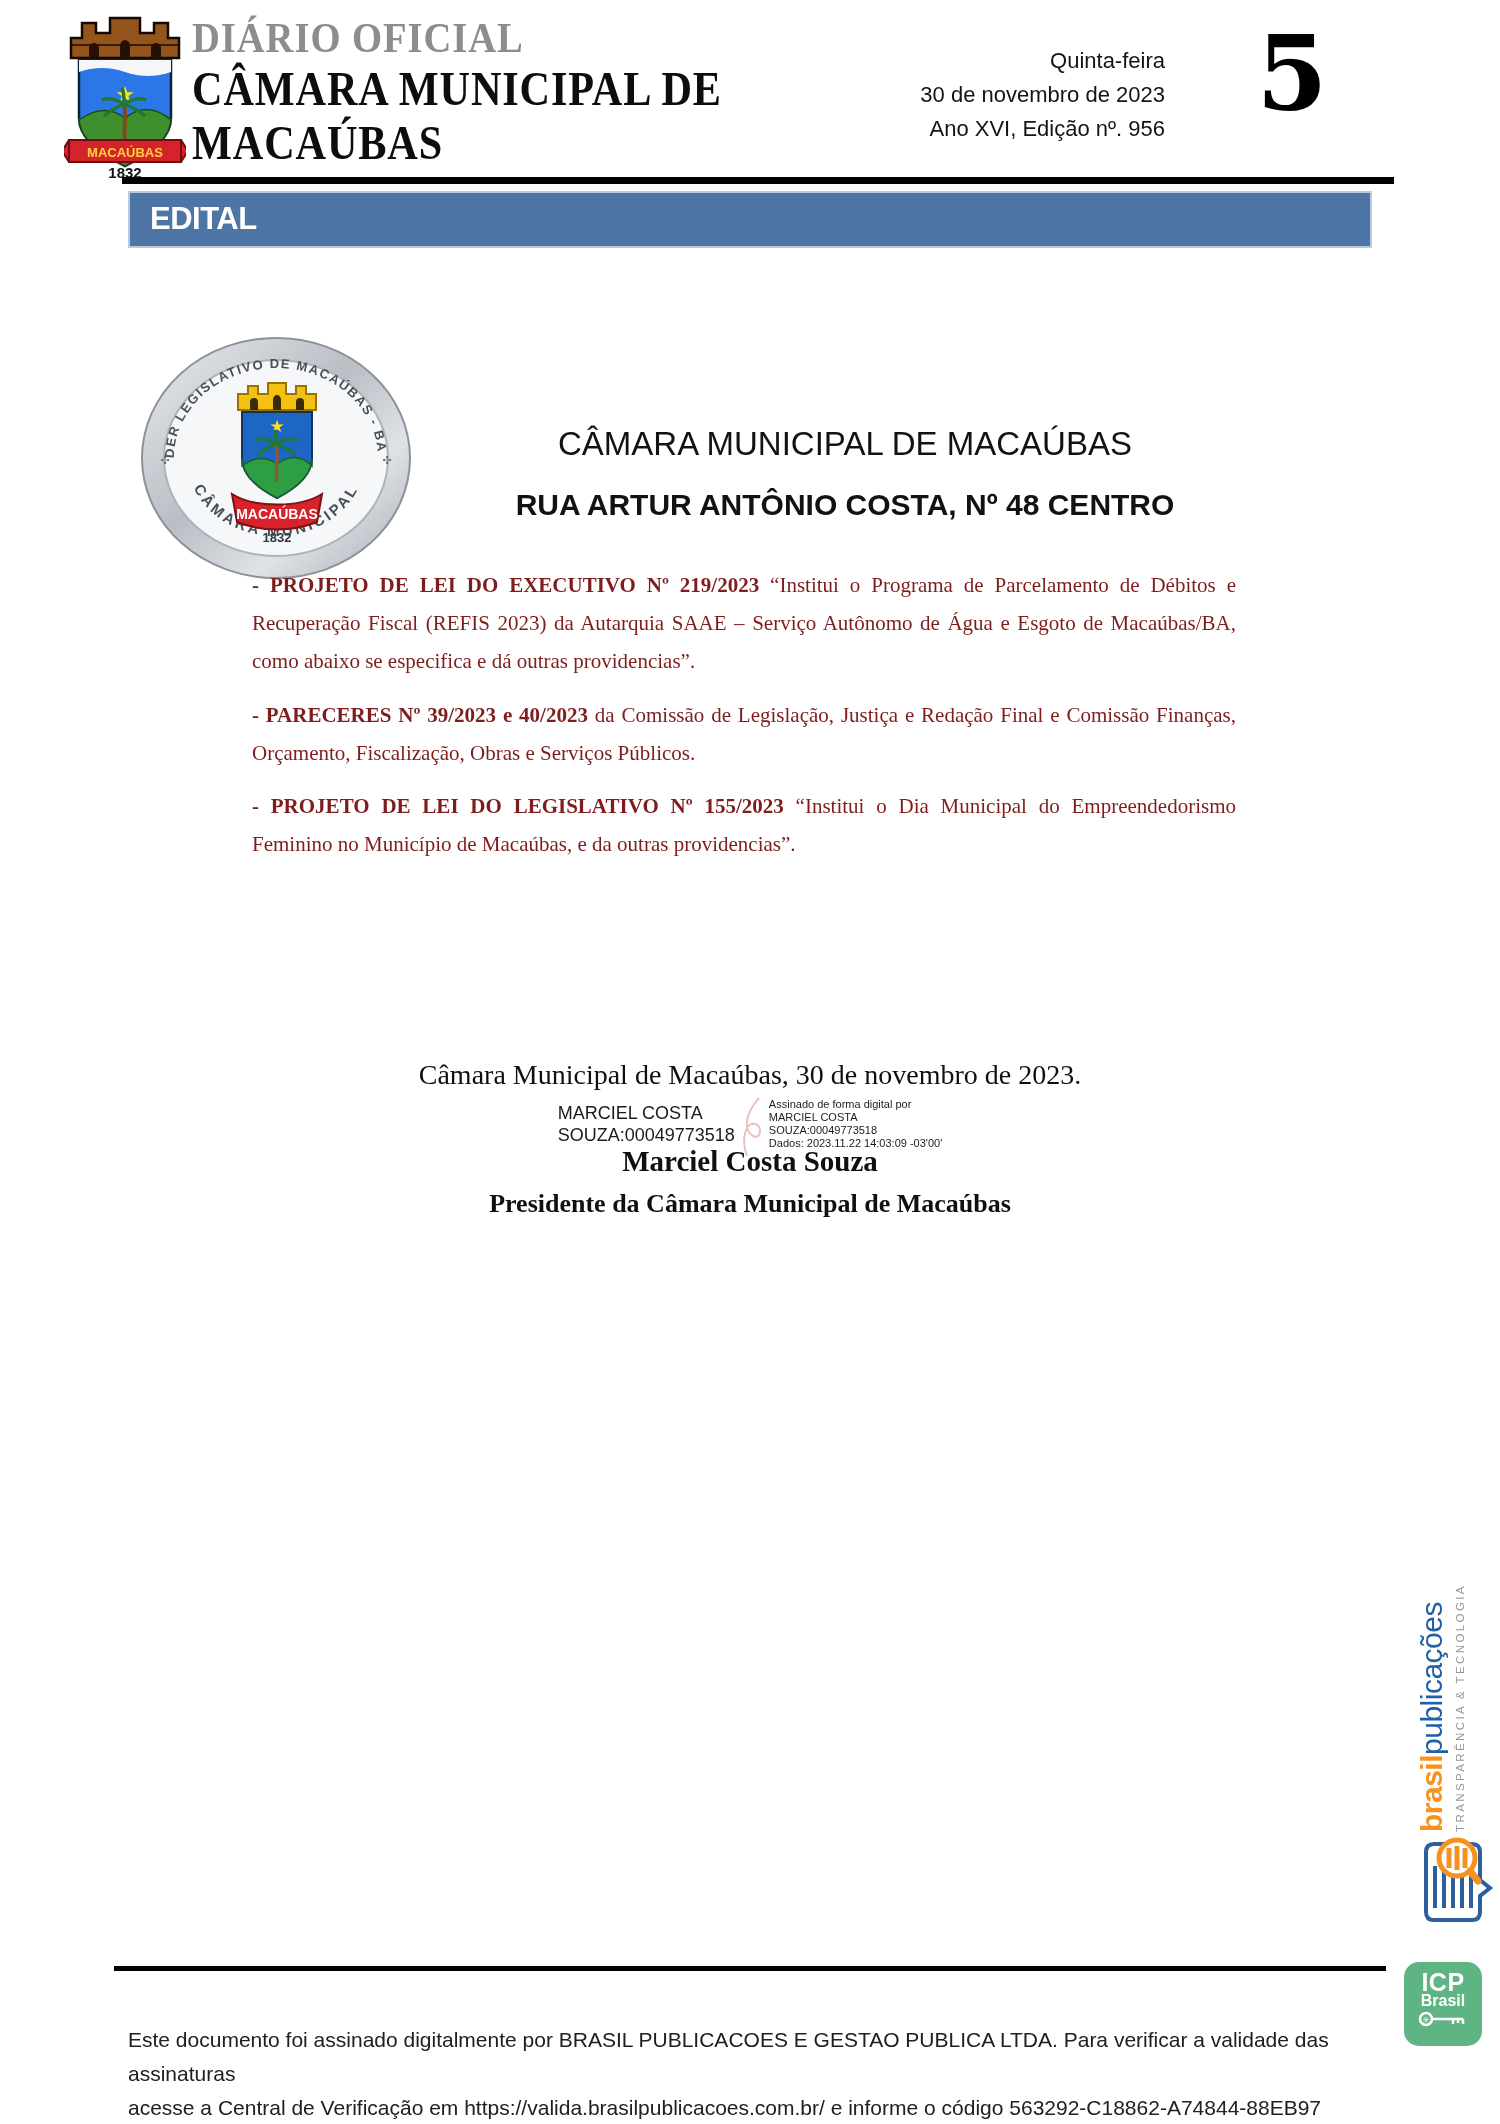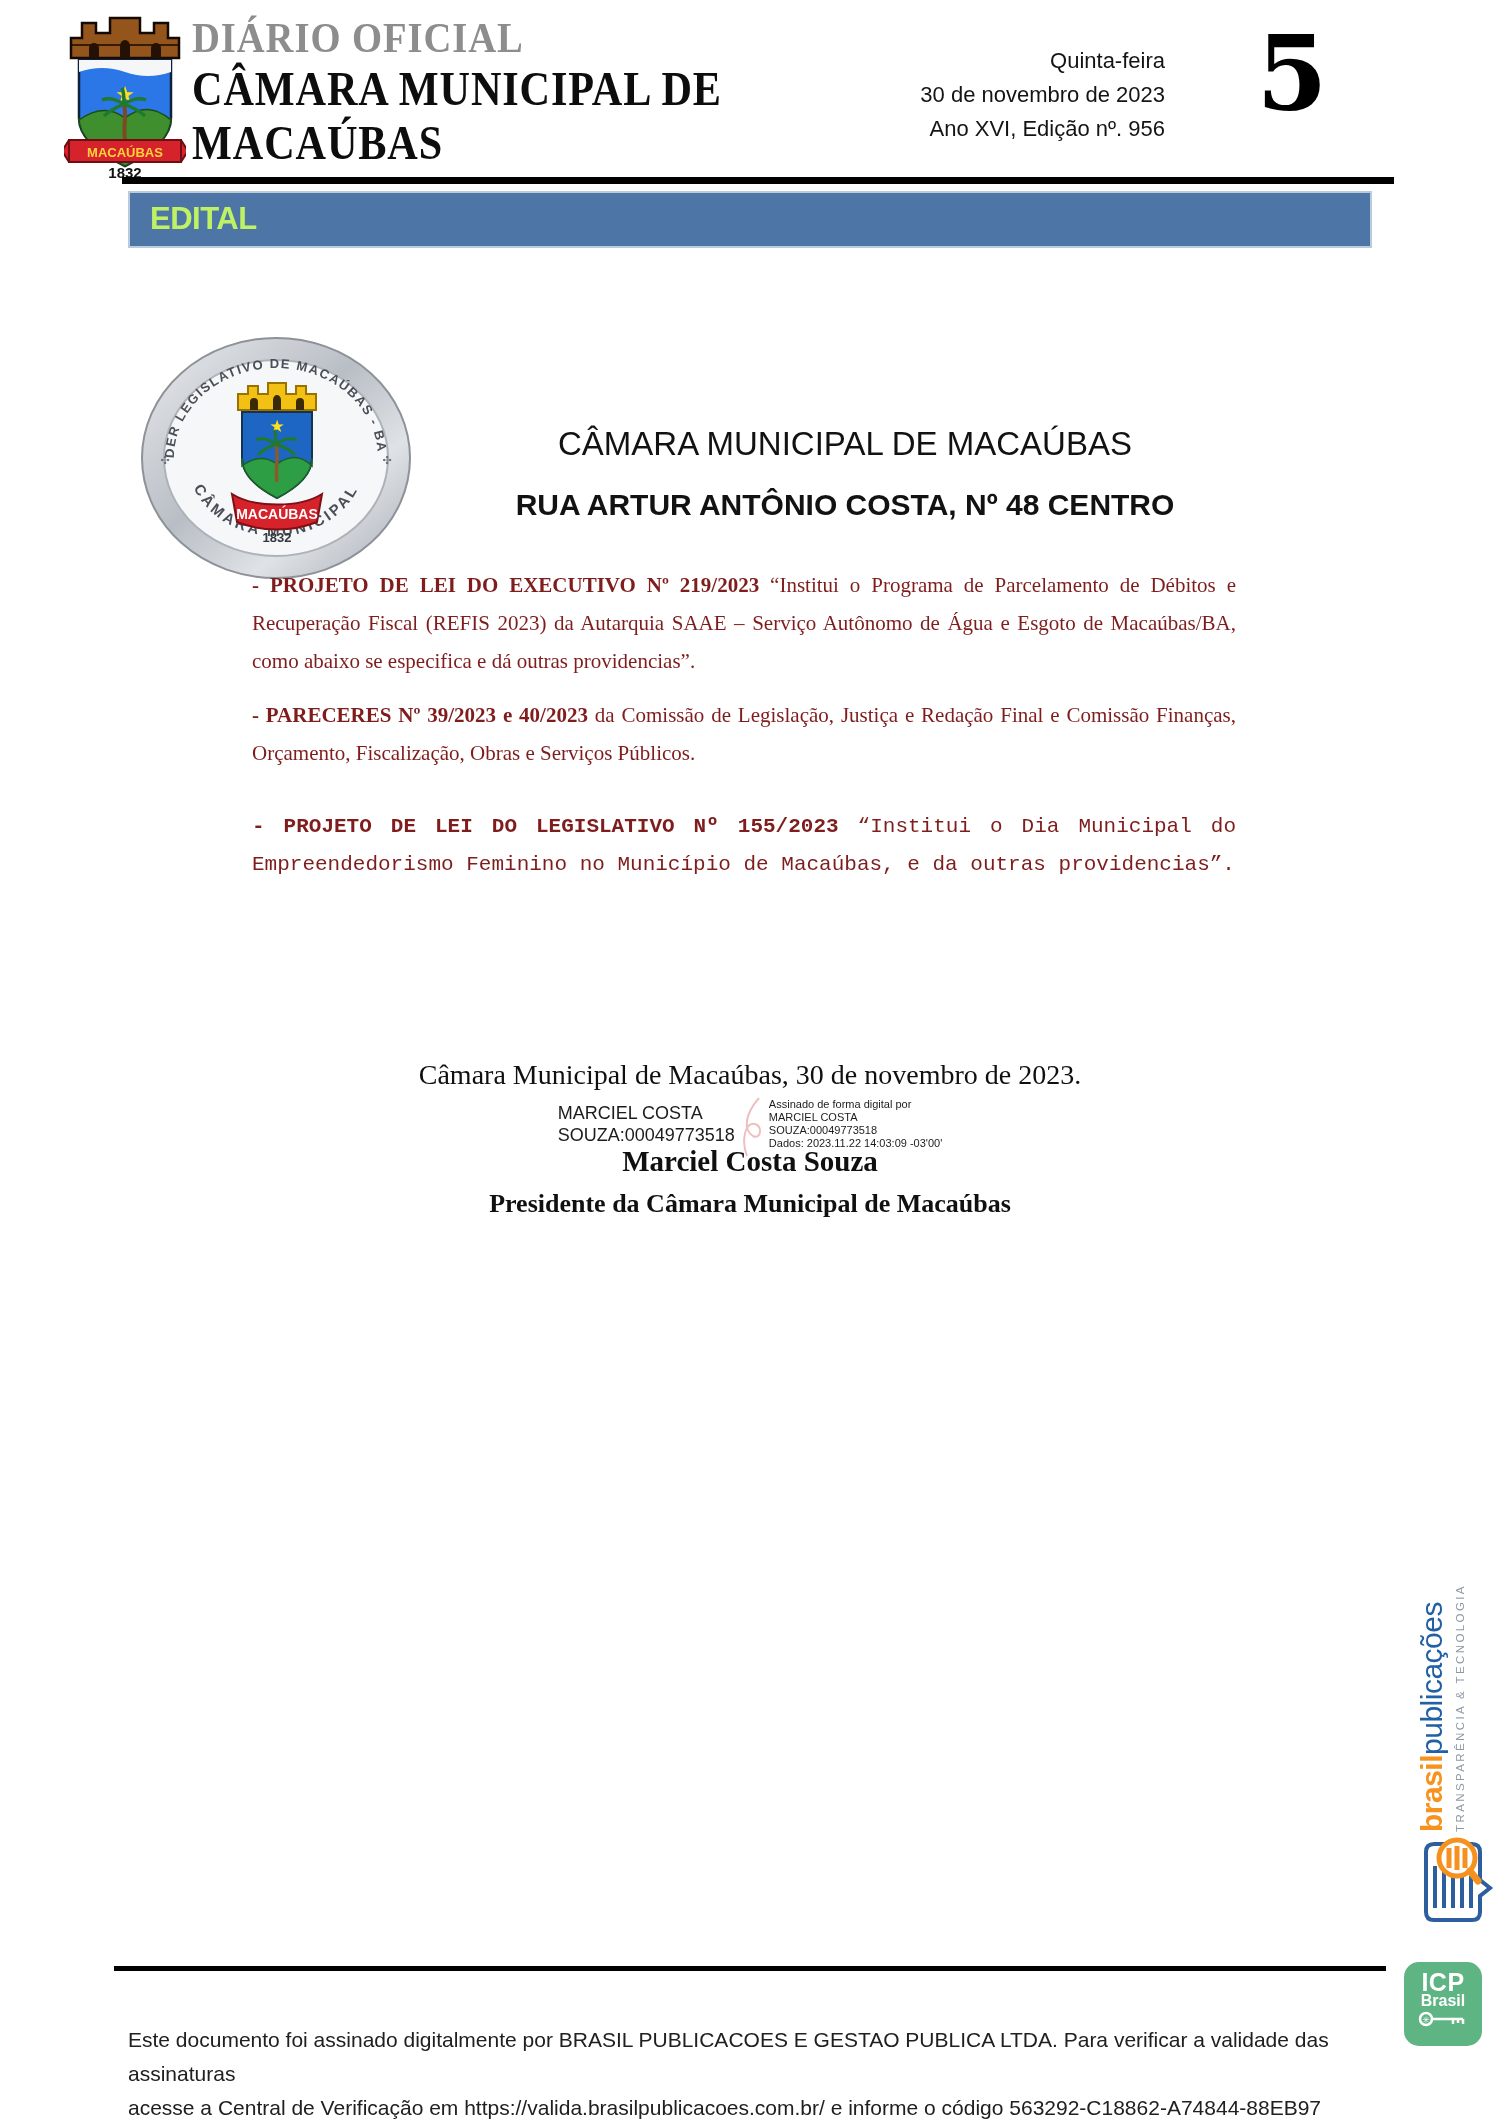--- a/index.html
+++ b/index.html
@@ -17,36 +17,36 @@
   .date-block { position:absolute; right:335px; top:44px; text-align:right;
                 font-size:22px; line-height:34px; color:#141414; }
   .page-number { position:absolute; left:1252px; top:18px; width:80px; text-align:center;
                  font-family:"DejaVu Serif", serif; font-weight:bold; font-size:102px; line-height:112px; color:#000; }
 
   .rule-top { position:absolute; left:122px; top:177px; width:1272px; height:7px; background:#000; }
 
   
   .section-bar { position:absolute; left:128px; top:191px; width:1244px; height:57px;
                  background:#4d75a5; border:2px solid #bccadd; }
-  .section-bar .label { color:#bef264; font-weight:bold; font-size:31px; line-height:51px;
+  .section-bar .label { color:#ffffff; font-weight:bold; font-size:31px; line-height:51px;
                         padding-left:20px; letter-spacing:-0.5px; }
 
   
   .seal { position:absolute; left:140px; top:336px; width:272px; height:244px; }
   .letterhead { position:absolute; left:470px; top:424px; width:750px; text-align:center; color:#121212; }
   .lh1 { font-size:33px; line-height:40px; font-weight:400; margin-bottom:24px; }
   .lh2 { font-size:30px; line-height:34px; font-weight:bold; margin-bottom:18px; }
   .lh3 { font-size:22px; line-height:26px; font-weight:bold; }
 
   
   .doc-body { position:absolute; left:252px; top:566px; width:984px;
               font-family:"Liberation Serif", serif; font-size:21px; line-height:38px;
               color:#7f1d1d; text-align:justify; }
   .doc-body p + p.gap1 { margin-top:16px; }
-  .doc-body p + p.gap2 { margin-top:36px;font-family:Liberation Mono, monospace; }
+  .doc-body p + p.gap2 { margin-top:15px; }
   .doc-body b { font-weight:bold; }
 
   
   .signature { position:absolute; left:300px; top:1058px; width:900px; text-align:center; color:#101010; }
   .sig-dateline { font-family:"Liberation Serif", serif; font-size:28px; line-height:34px; }
   .stamp-row { display:flex; justify-content:center; align-items:flex-start; gap:6px; margin-top:4px; height:64px; }
   .stamp-name { text-align:left; font-size:18px; line-height:22px; color:#1c1c1c; padding-top:6px; }
   .stamp-squiggle { width:34px; height:62px; margin:0 -6px; }
   .stamp-detail { text-align:left; font-size:11px; line-height:13px; color:#1c1c1c; padding-top:2px; }
   .sig-name { font-family:"Liberation Serif", serif; font-weight:bold; font-size:29px; line-height:34px; margin-top:-16px; }

